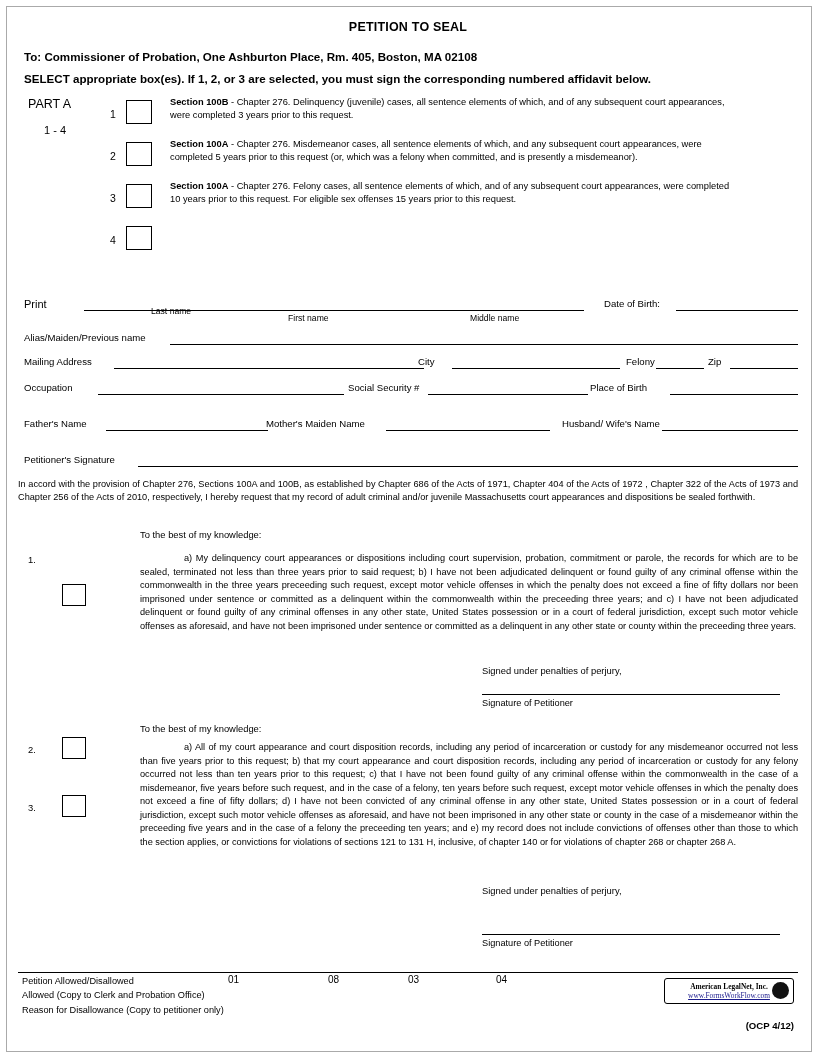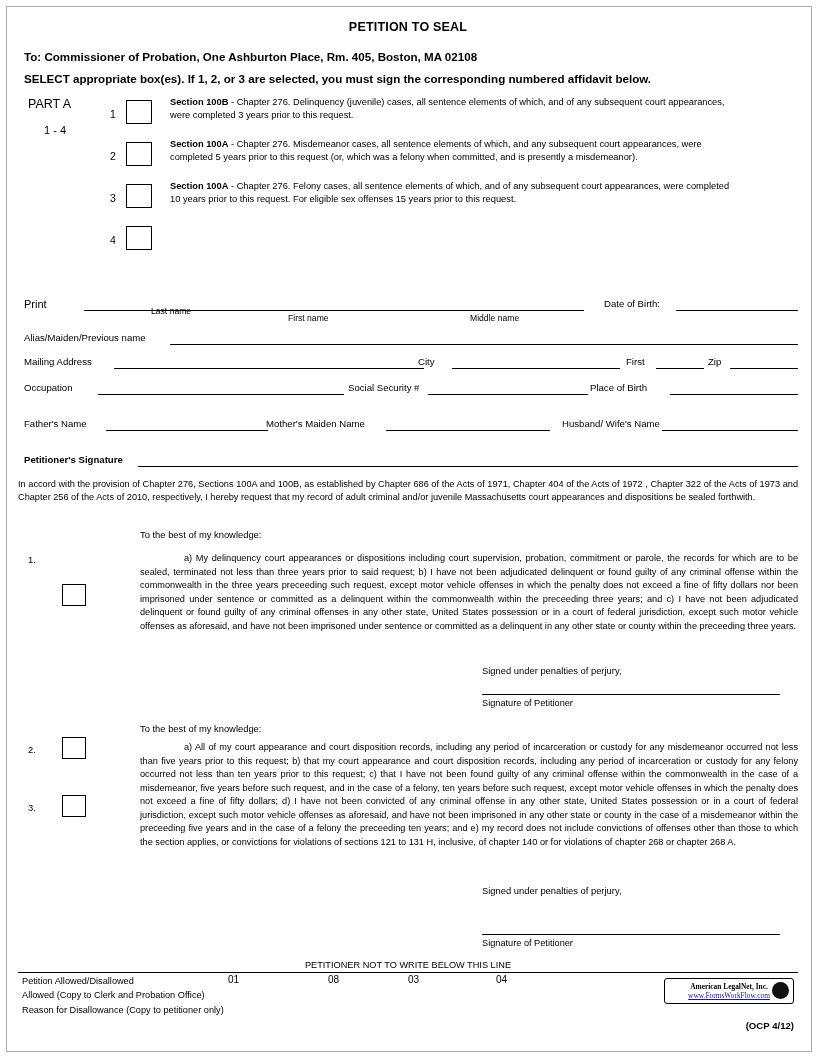--- a/index.html
+++ b/index.html
@@ -278,40 +278,40 @@
     <div class="sublbl" style="left:270px; top:19px;">First name</div>
     <div class="sublbl" style="left:452px; top:19px;">Middle name</div>
 
     <div class="lbl" style="left:6px; top:38px;">Alias/Maiden/Previous name</div>
     <div class="rule" style="left:152px; top:50px; width:628px;"></div>
 
     <div class="lbl" style="left:6px; top:62px;">Mailing Address</div>
     <div class="rule" style="left:96px; top:74px; width:310px;"></div>
     <div class="lbl" style="left:400px; top:62px;">City</div>
     <div class="rule" style="left:434px; top:74px; width:168px;"></div>
-    <div class="lbl" style="left:608px; top:62px;">First</div>
+    <div class="lbl" style="left:608px; top:62px;">Felony</div>
     <div class="rule" style="left:638px; top:74px; width:48px;"></div>
     <div class="lbl" style="left:690px; top:62px;">Zip</div>
     <div class="rule" style="left:712px; top:74px; width:68px;"></div>
 
     <div class="lbl" style="left:6px; top:88px;">Occupation</div>
     <div class="rule" style="left:80px; top:100px; width:246px;"></div>
     <div class="lbl" style="left:330px; top:88px;">Social Security #</div>
     <div class="rule" style="left:410px; top:100px; width:160px;"></div>
     <div class="lbl" style="left:572px; top:88px;">Place of Birth</div>
     <div class="rule" style="left:652px; top:100px; width:128px;"></div>
 
     <div class="lbl" style="left:6px; top:124px;">Father's Name</div>
     <div class="rule" style="left:88px; top:136px; width:162px;"></div>
     <div class="lbl" style="left:248px; top:124px;">Mother's Maiden Name</div>
     <div class="rule" style="left:368px; top:136px; width:164px;"></div>
     <div class="lbl" style="left:536px; top:124px;padding-left:8px;">Husband/ Wife's Name</div>
     <div class="rule" style="left:644px; top:136px; width:136px;"></div>
 
-    <div class="lbl" style="left:6px; top:160px;font-weight:bold;">Petitioner's Signature</div>
+    <div class="lbl" style="left:6px; top:160px;">Petitioner's Signature</div>
     <div class="rule" style="left:120px; top:172px; width:660px;"></div>
   </div>
 
   <div class="accord">In accord with the provision of Chapter 276, Sections 100A and 100B, as established by Chapter 686 of the Acts of 1971, Chapter 404 of the Acts of 1972 , Chapter 322 of the Acts of 1973 and Chapter 256 of the Acts of 2010, respectively, I hereby request that my record of adult criminal and/or juvenile Massachusetts court appearances and dispositions be sealed forthwith.</div>
 
   <div class="tothebest" style="left:140px; top:529px;">To the best of my knowledge:</div>
   <div class="numlbl" style="left:28px; top:554px;">1.</div>
   <div class="bigbox" style="left:62px; top:584px;"></div>
   <div class="para" style="left:140px; top:552px; width:658px; text-indent:44px;">a) My delinquency court appearances or dispositions including court supervision, probation, commitment or parole, the records for which are to be sealed, terminated not less than three years prior to said request;  b) I have not been adjudicated delinquent or found guilty of any criminal offense within the commonwealth in the three years preceeding such request, except  motor vehicle offenses in which the penalty does not exceed a fine of fifty dollars nor been imprisoned under sentence or committed as a delinquent within the commonwealth within the preceeding three years; and c) I have not been adjudicated delinquent or found guilty of any criminal offenses in any other state, United States possession or in a court of federal jurisdiction, except such motor vehicle offenses as aforesaid, and have not been imprisoned under sentence or committed as a delinquent in any other state or county within the preceeding three years.</div>
   <div class="signed" style="left:482px; top:665px;">Signed under penalties of perjury,</div>
@@ -321,21 +321,20 @@
   <div class="tothebest" style="left:140px; top:723px;">To the best of my knowledge:</div>
   <div class="numlbl" style="left:28px; top:744px;">2.</div>
   <div class="bigbox" style="left:62px; top:737px;"></div>
   <div class="numlbl" style="left:28px; top:802px;">3.</div>
   <div class="bigbox" style="left:62px; top:795px;"></div>
   <div class="para" style="left:140px; top:741px; width:658px; text-indent:44px;">a)  All of my court appearance and court disposition records, including any period of incarceration or custody for any misdemeanor occurred not less than five years prior to this request;  b)  that my court appearance and court disposition records, including any period of incarceration  or custody for any felony occurred not less than ten years prior to this request;  c)  that I have not been found guilty of any criminal offense within the commonwealth in the case of a misdemeanor,  five years before such request, and in  the case of a felony, ten years before such request, except motor vehicle offenses in which the penalty does not exceed a fine of fifty dollars; d) I have not been convicted of any criminal offense in any other state, United States possession or in a court of federal jurisdiction, except such motor vehicle offenses as aforesaid, and have not been imprisoned in any other state or county in the case of a misdemeanor within the preceeding five years and in the case of a felony the preceeding ten years; and e) my record does not include convictions of offenses other than those to which the section applies, or convictions for violations of sections 121 to 131 H, inclusive, of chapter 140 or for violations of chapter 268 or chapter 268 A.</div>
   <div class="signed" style="left:482px; top:885px;">Signed under penalties of perjury,</div>
   <div class="sigrule" style="left:482px; top:934px; width:298px;"></div>
   <div class="siglbl" style="left:482px; top:938px;">Signature of Petitioner</div>
 
-  <div class="notwrite">PETITIONER NOT TO WRITE BELOW THIS LINE</div>
   <div class="botline"></div>
 
   <div class="bot-left">
     <div>Petition Allowed/Disallowed</div>
     <div>Allowed (Copy to Clerk and Probation Office)</div>
     <div>Reason for Disallowance (Copy to petitioner only)</div>
   </div>
 
   <div class="bot-nums" style="left:228px;">01</div>
   <div class="bot-nums" style="left:328px;">08</div>

